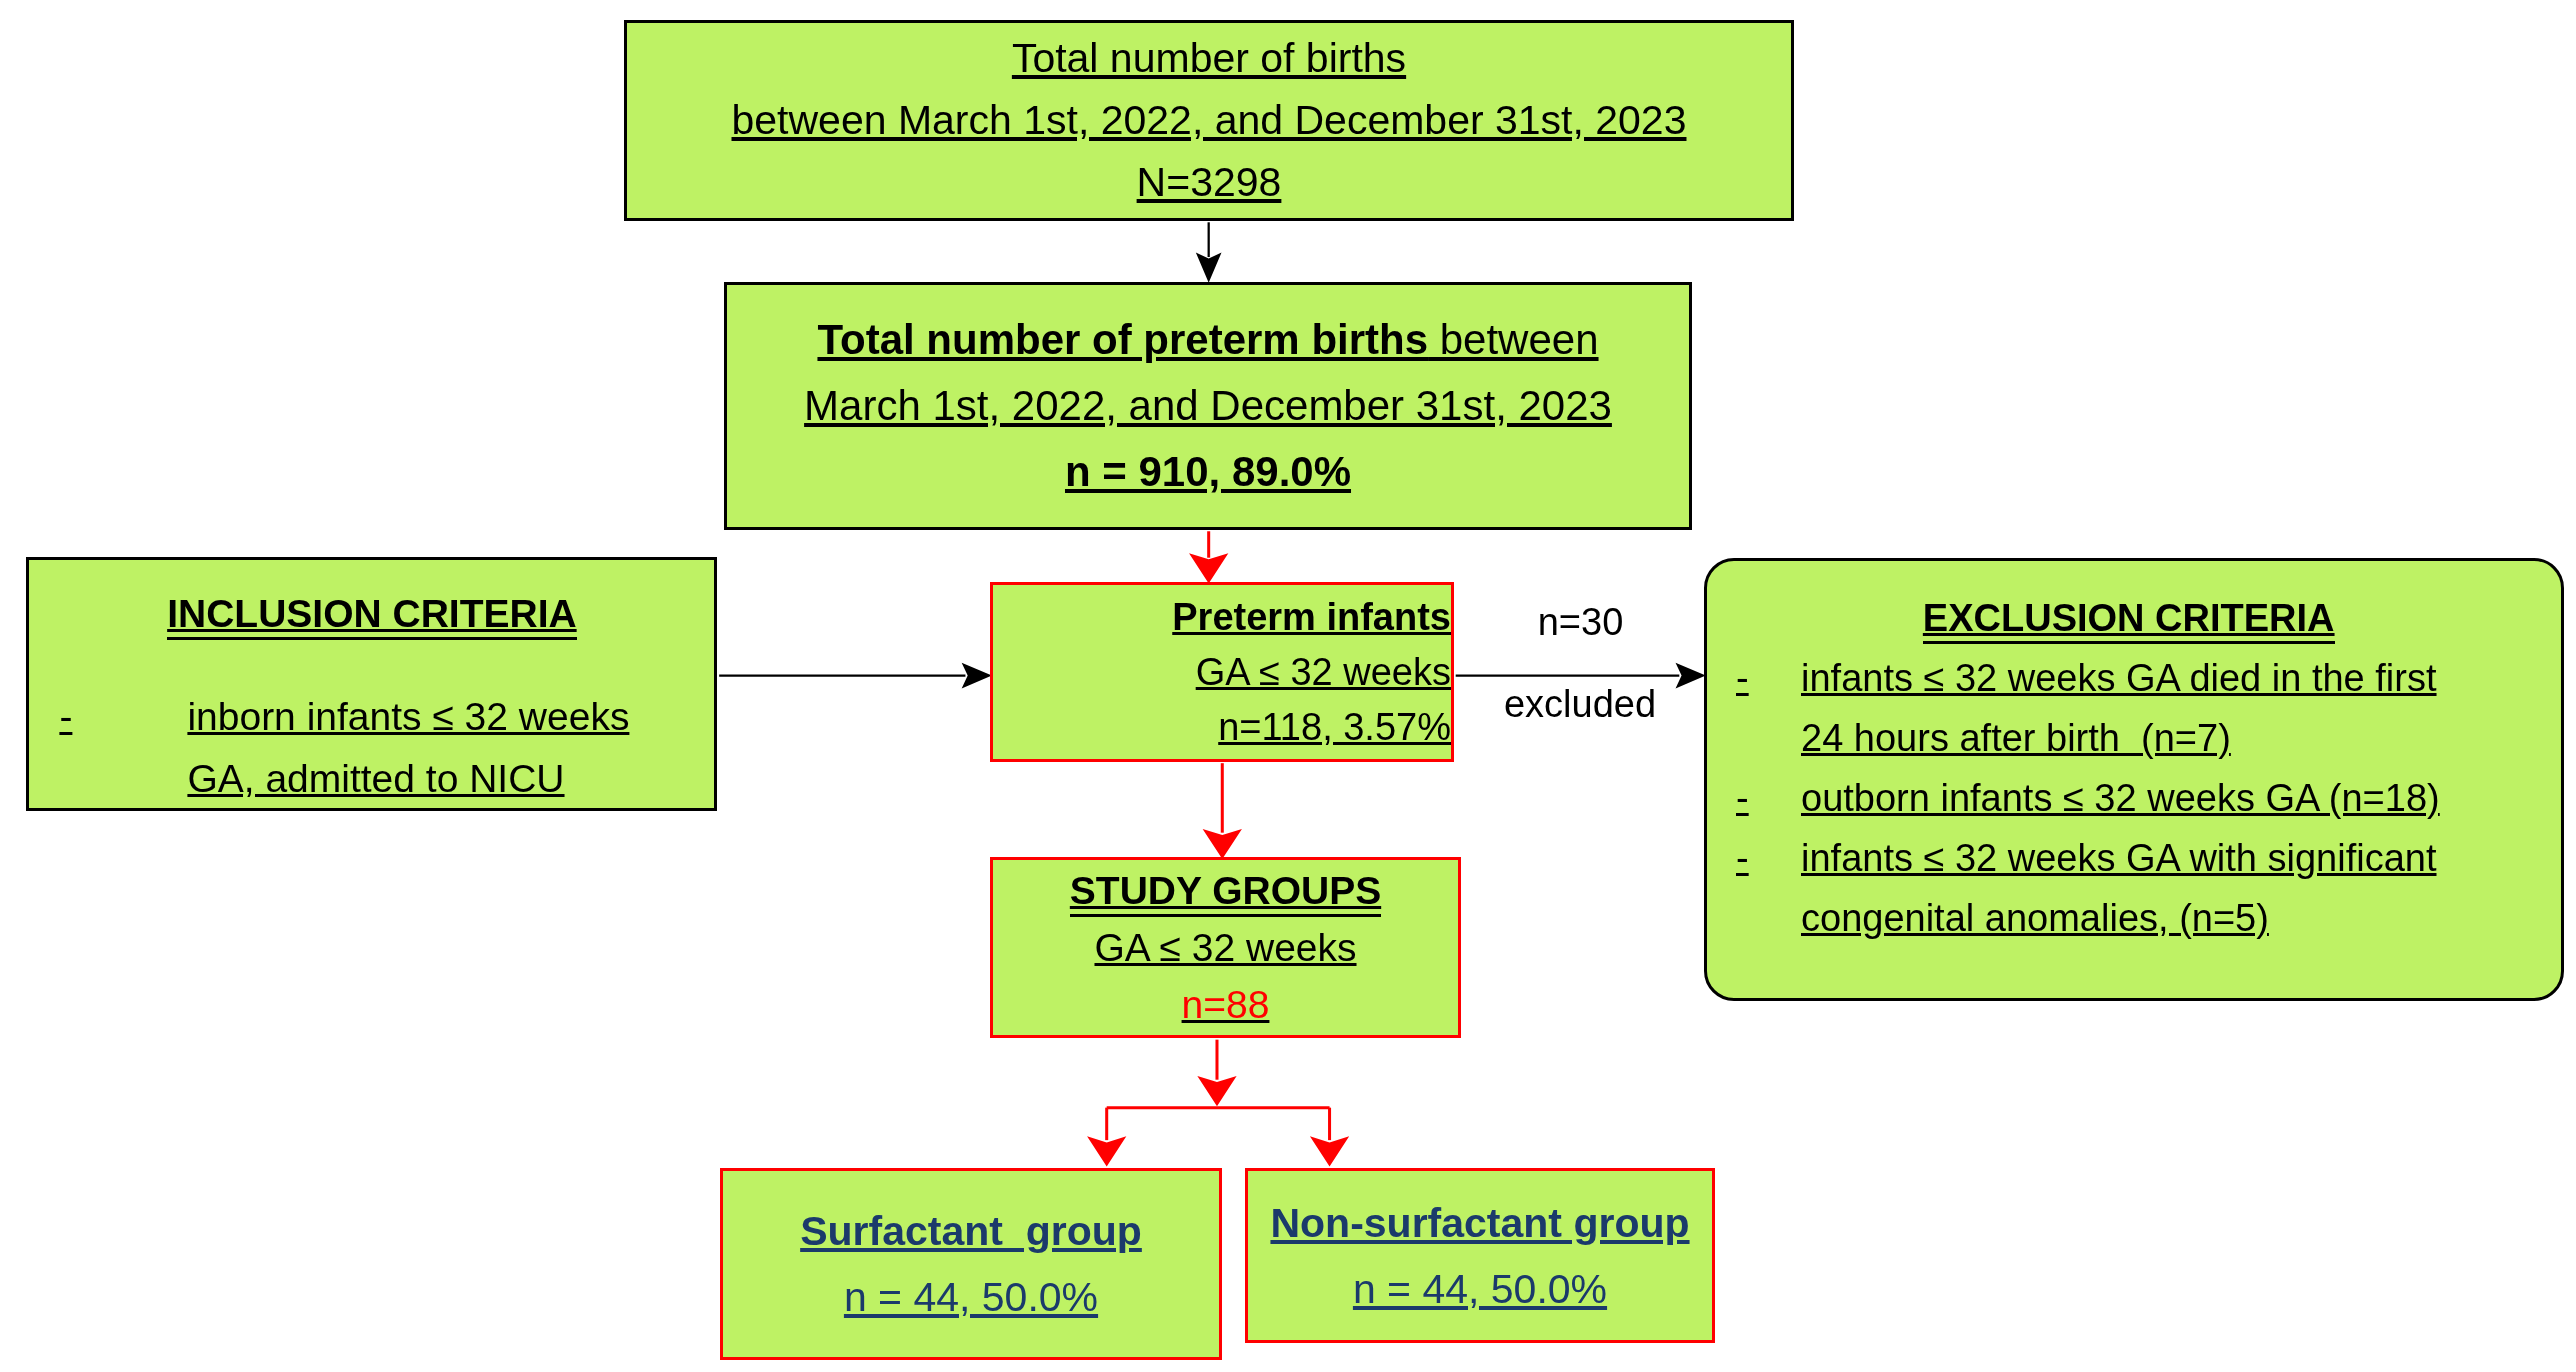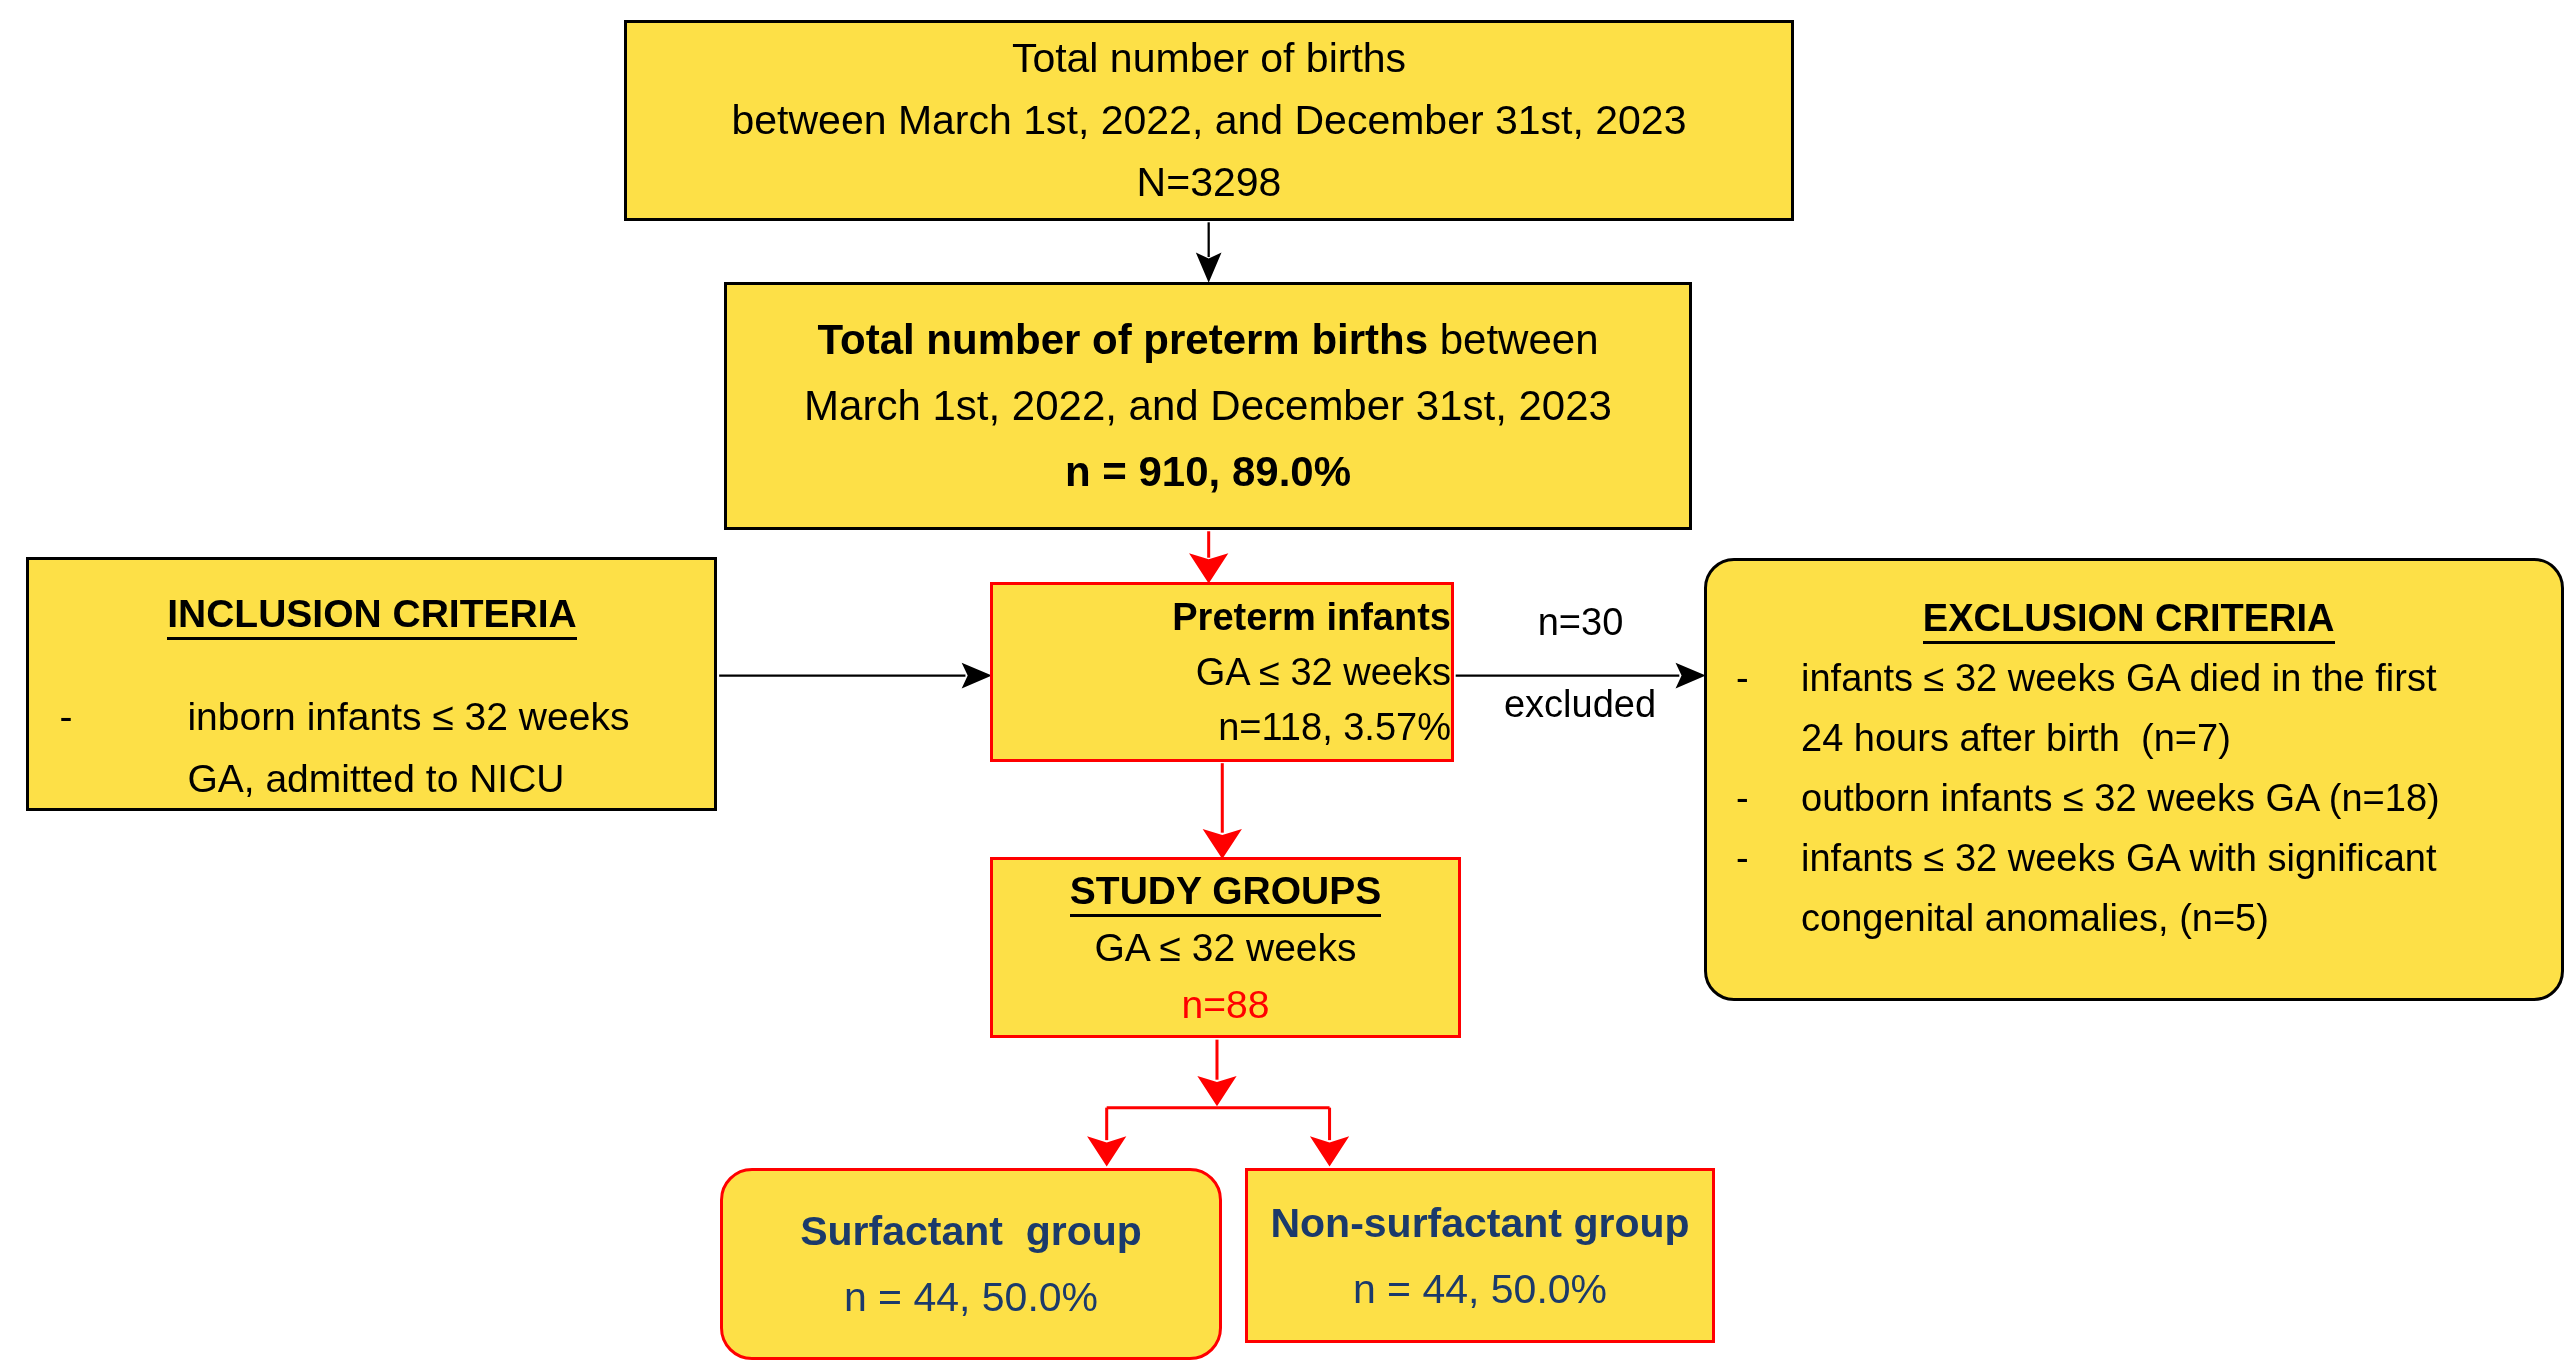--- a/index.html
+++ b/index.html
@@ -1,36 +1,36 @@
 <!DOCTYPE html>
 <html style="--red: #FF0000; --navy: #1B3A6B; --black: #000000;font-size:12px"><head>
 <meta charset="utf-8">
 <style>
   :root { --red:#FF0000; --navy:#1B3A6B; --black:#000000; }
   html,body { margin:0; padding:0; width:2576px; height:1373px; background:#ffffff; overflow:hidden; }
   body { font-family:"Liberation Sans", sans-serif; color:#000; }
   .stage { position:relative; width:2576px; height:1373px; }
   svg.arrows { position:absolute; left:0; top:0; pointer-events:none; }
-  .box { position:absolute; background:#fde047; border:3px solid var(--black); box-sizing:border-box;
+  .box { position:absolute; background:#bef264; border:3px solid var(--black); box-sizing:border-box;
          display:flex; flex-direction:column; align-items:center; justify-content:center;
-         text-align:center; }
+         text-align:center;text-decoration:underline; }
   .redbox { border:3.8px solid var(--red); }
   .line, .iline, .t { white-space:pre; }
   .b { font-weight:700; }
   .underline { border-bottom:3px solid currentColor; padding-bottom:1.5px; }
 
   #box-total            { left:624px;  top:19.6px;   width:1170px; height:201px; font-size:41px; line-height:62px; }
   #box-preterm-births   { left:724px;  top:282px;  width:968px; height:248px; font-size:42px; line-height:66px; }
   #box-inclusion        { left:26.4px;   top:557px;  width:691px;  height:254px; font-size:39px; line-height:62px;
                           justify-content:flex-start; padding-top:23px;gap:41px; }
   #box-preterm-infants  { left:990px; top:582px;  width:464px;  height:180px; font-size:38px; line-height:55px;align-items:flex-end; }
   #box-exclusion        { left:1704px; top:558px;  width:860px; height:443px; font-size:38px; line-height:60px;
                           justify-content:flex-start; padding:27px 10.6px 0 0;border-radius:30px; }
   #box-study            { left:990px; top:857px; width:471px;  height:181px; font-size:39px; line-height:57px; }
-  #box-surfactant       { left:720px;  top:1168px; width:502px;  height:192px;border-radius:32px; }
+  #box-surfactant       { left:720px;  top:1168px; width:502px;  height:192px; }
   #box-nonsurfactant    { left:1245px; top:1168px; width:470px;  height:175px; }
   .bottom-box { font-size:41px; line-height:66px; color:var(--navy); }
 
   .hang { display:flex; text-align:left; align-self:stretch; }
   #box-inclusion .hang { padding-left:30px; }
   #box-inclusion .marker { width:128px; flex:none; }
   #box-exclusion .hang { padding-left:29px; }
   #box-exclusion .marker { width:65px; flex:none; }
   .n88 { color:var(--red); }
 

